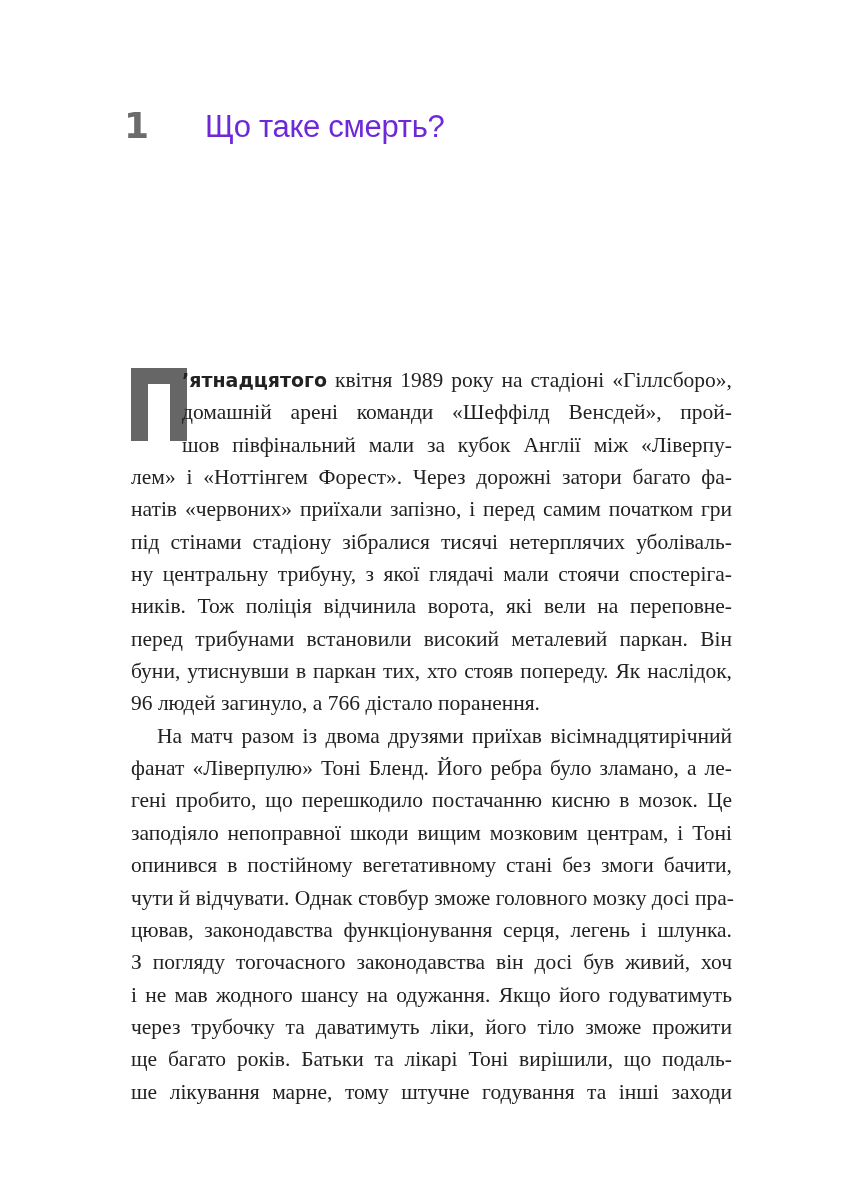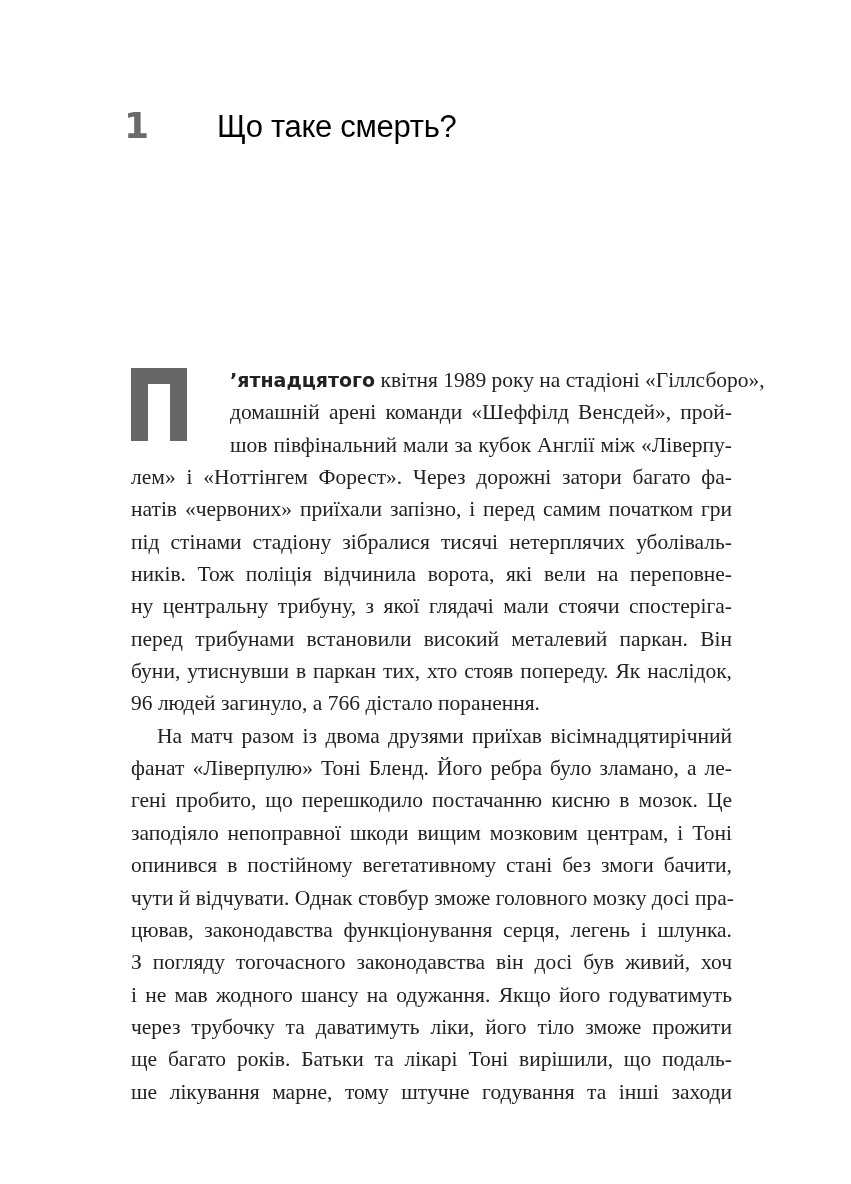--- a/index.html
+++ b/index.html
@@ -6,31 +6,31 @@
   body { width:851px; height:1184px; position:relative; overflow:hidden; }
   .page { position:absolute; left:0; top:0; width:851px; height:1184px; background:#fff; }
   .chapter-num {
     position:absolute; left:124px; top:104px;
     font-family:"DejaVu Sans", sans-serif; font-weight:bold;
     font-size:36px; color:#6b6b6b; line-height:44px;
   }
   .chapter-title {
     position:absolute; left:205px; top:107px;
     font-family:"Liberation Sans", sans-serif;
-    font-size:31px; color:#000000; line-height:40px; letter-spacing:-0.3px;margin-left:12px;
+    font-size:31px; color:#6d28d9; line-height:40px; letter-spacing:-0.3px;
   }
   .body {
     position:absolute; left:131px; top:364px; width:601px;
     font-family:"Liberation Serif", serif; font-size:21.5px;
     line-height:32.35px; color:#222;
   }
   .line { display:block; white-space:nowrap; text-align:justify; text-align-last:justify; height:32.35px; }
   .line.last { text-align-last:left; }
   .line.indent { padding-left:26px; }
-  .line.dc { padding-left:99px; }
+  .line.dc { padding-left:51px; }
   .dropcap {
     position:absolute; left:131px; top:368px; width:56px; height:73px;
   }
   .dropcap .l, .dropcap .r, .dropcap .t { position:absolute; background:#666; }
   .dropcap .t { left:0; top:0; width:56px; height:16px; }
   .dropcap .l { left:0; top:0; width:17px; height:73px; }
   .dropcap .r { right:0; top:0; width:17px; height:73px; }
   .lead { font-family:"DejaVu Sans", sans-serif; font-weight:bold; font-size:19px; }
 </style>
 </head>
@@ -46,22 +46,22 @@
     <div class="r"></div>
   </div>
 
   <div class="body">
     <span class="line dc"><span class="lead">’ятнадцятого</span><span> квітня 1989 року на стадіоні «Гіллсборо»,</span></span>
     <span class="line dc">домашній арені команди «Шеффілд Венсдей», прой-</span>
     <span class="line dc">шов півфінальний мали за кубок Англії між «Ліверпу-</span>
     <span class="line">лем» і «Ноттінгем Форест». Через дорожні затори багато фа-</span>
     <span class="line">натів «червоних» приїхали запізно, і перед самим початком гри</span>
     <span class="line">під стінами стадіону зібралися тисячі нетерплячих уболіваль-</span>
+    <span class="line">ну центральну трибуну, з якої глядачі мали стоячи спостеріга-</span>
     <span class="line">ників. Тож поліція відчинила ворота, які вели на переповне-</span>
-    <span class="line">ну центральну трибуну, з якої глядачі мали стоячи спостеріга-</span>
     <span class="line">перед трибунами встановили високий металевий паркан. Він</span>
     <span class="line">буни, утиснувши в паркан тих, хто стояв попереду. Як наслідок,</span>
     <span class="line last">96 людей загинуло, а 766 дістало поранення.</span>
 
     <span class="line indent">На матч разом із двома друзями приїхав вісімнадцятирічний</span>
     <span class="line">фанат «Ліверпулю» Тоні Бленд. Його ребра було зламано, а ле-</span>
     <span class="line">гені пробито, що перешкодило постачанню кисню в мозок. Це</span>
     <span class="line">заподіяло непоправної шкоди вищим мозковим центрам, і Тоні</span>
     <span class="line">опинився в постійному вегетативному стані без змоги бачити,</span>
     <span class="line">чути й відчувати. Однак стовбур зможе головного мозку досі пра-</span>

